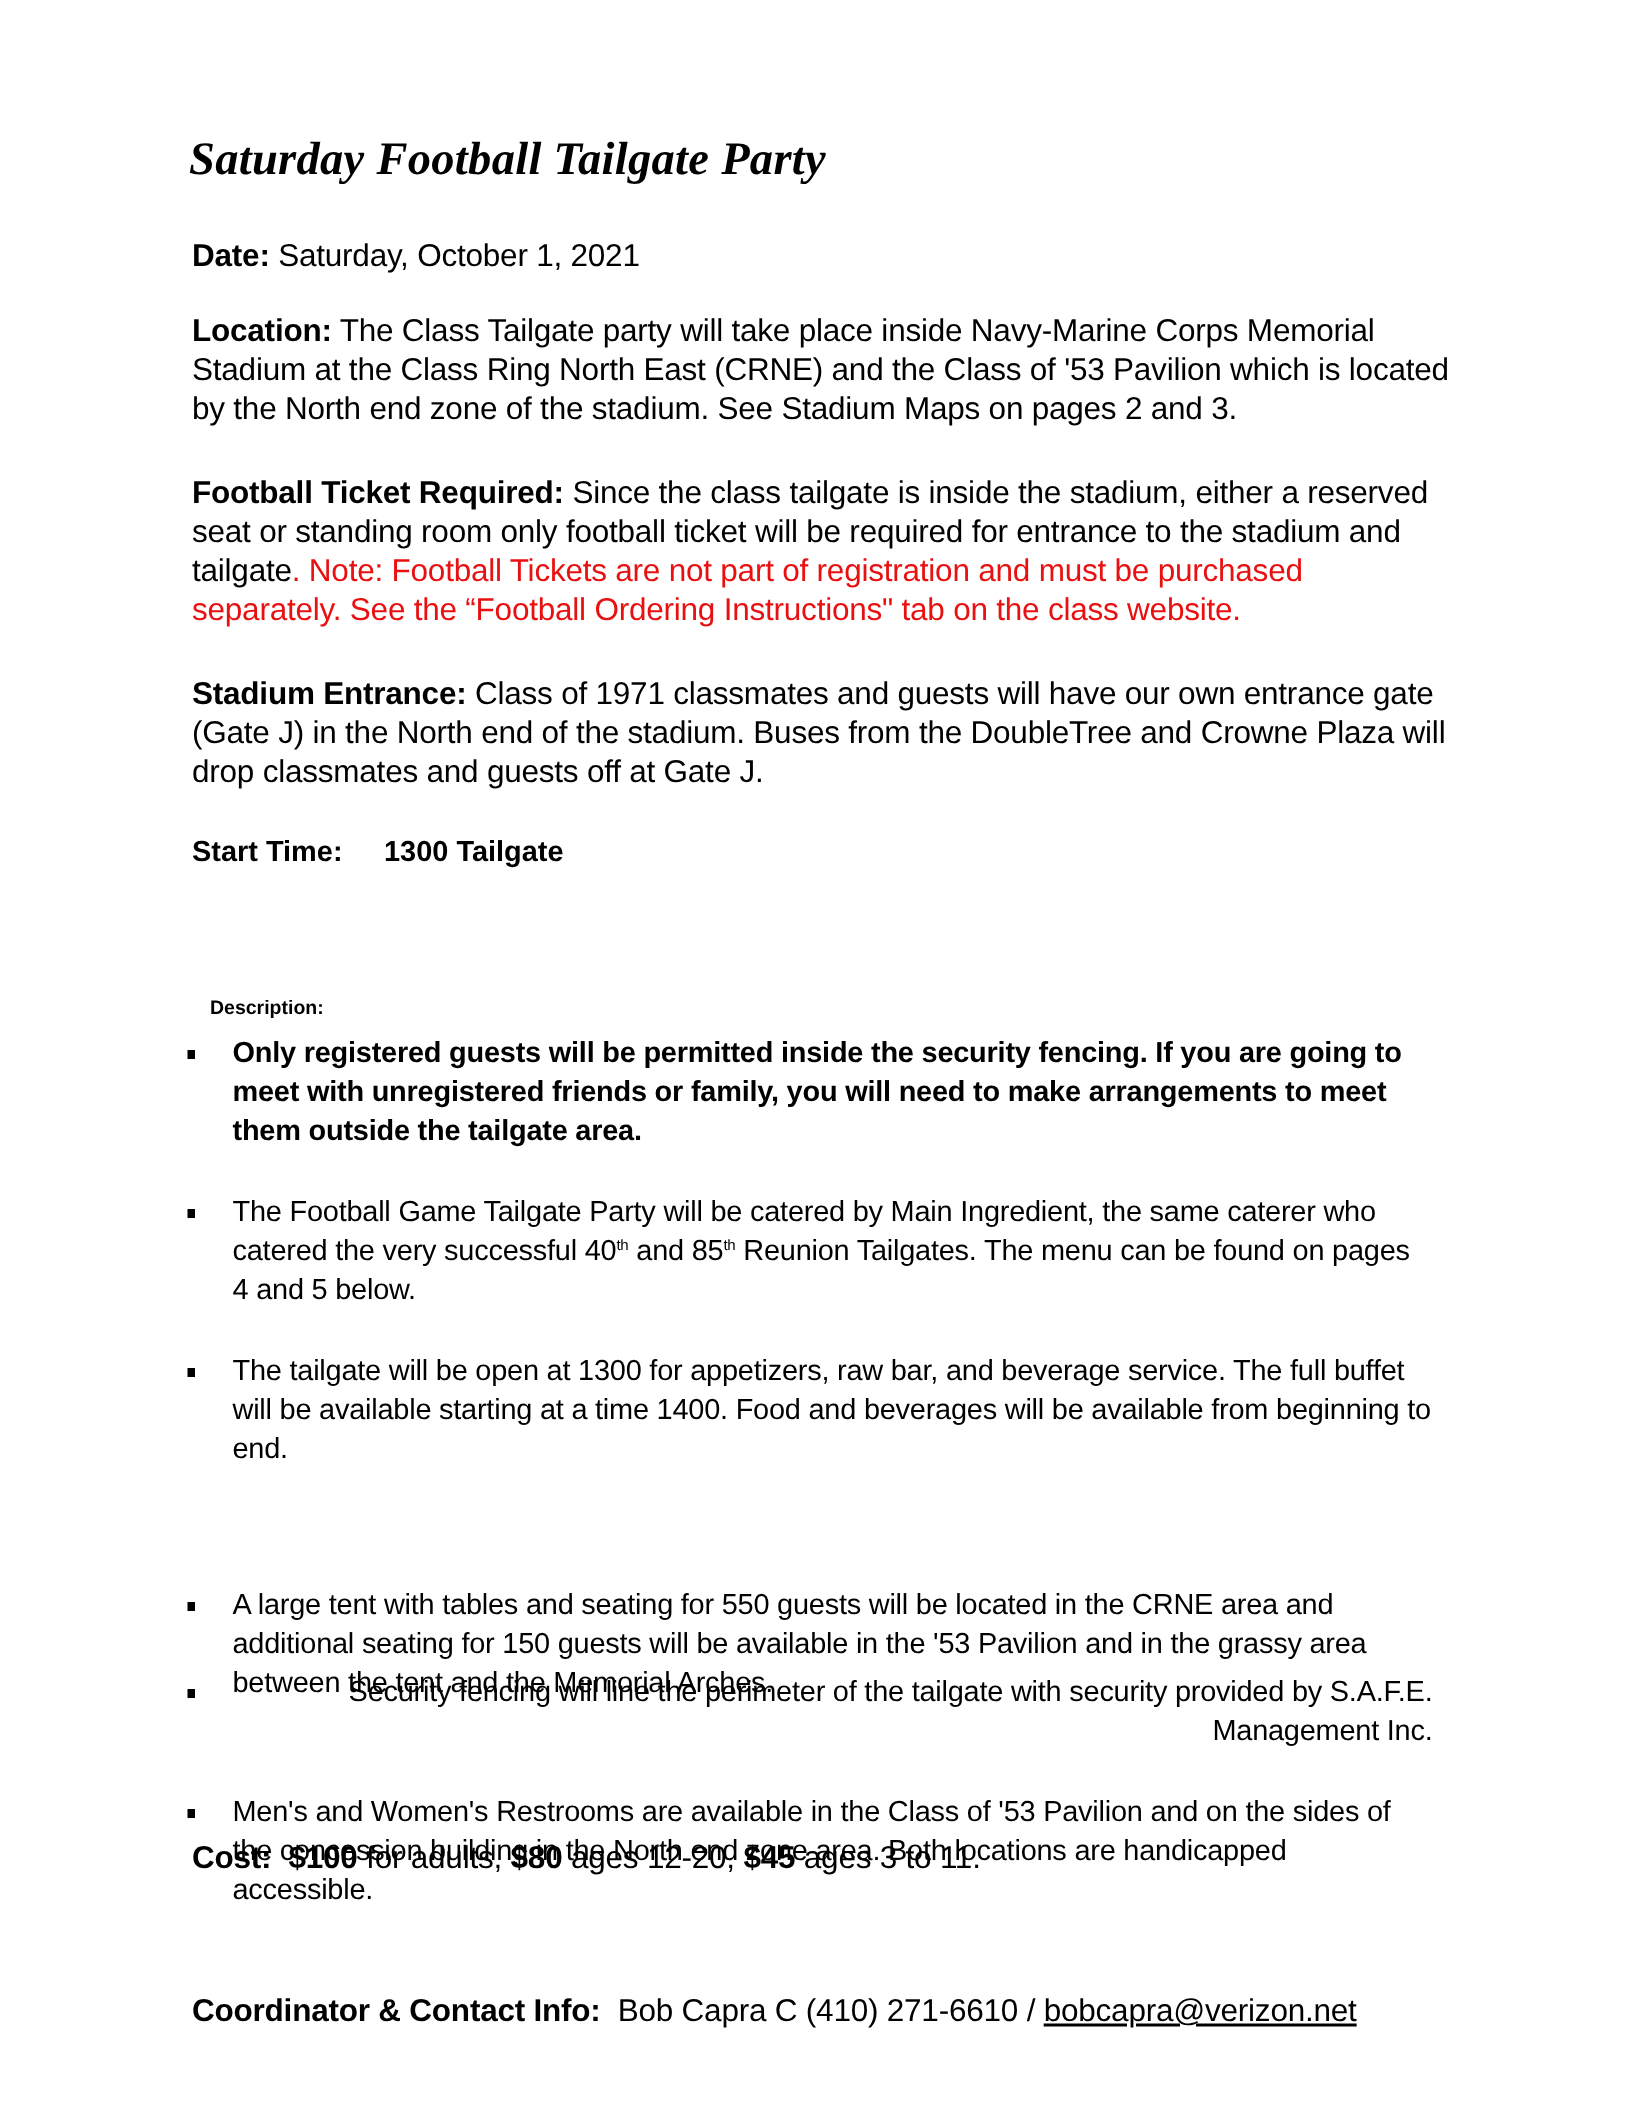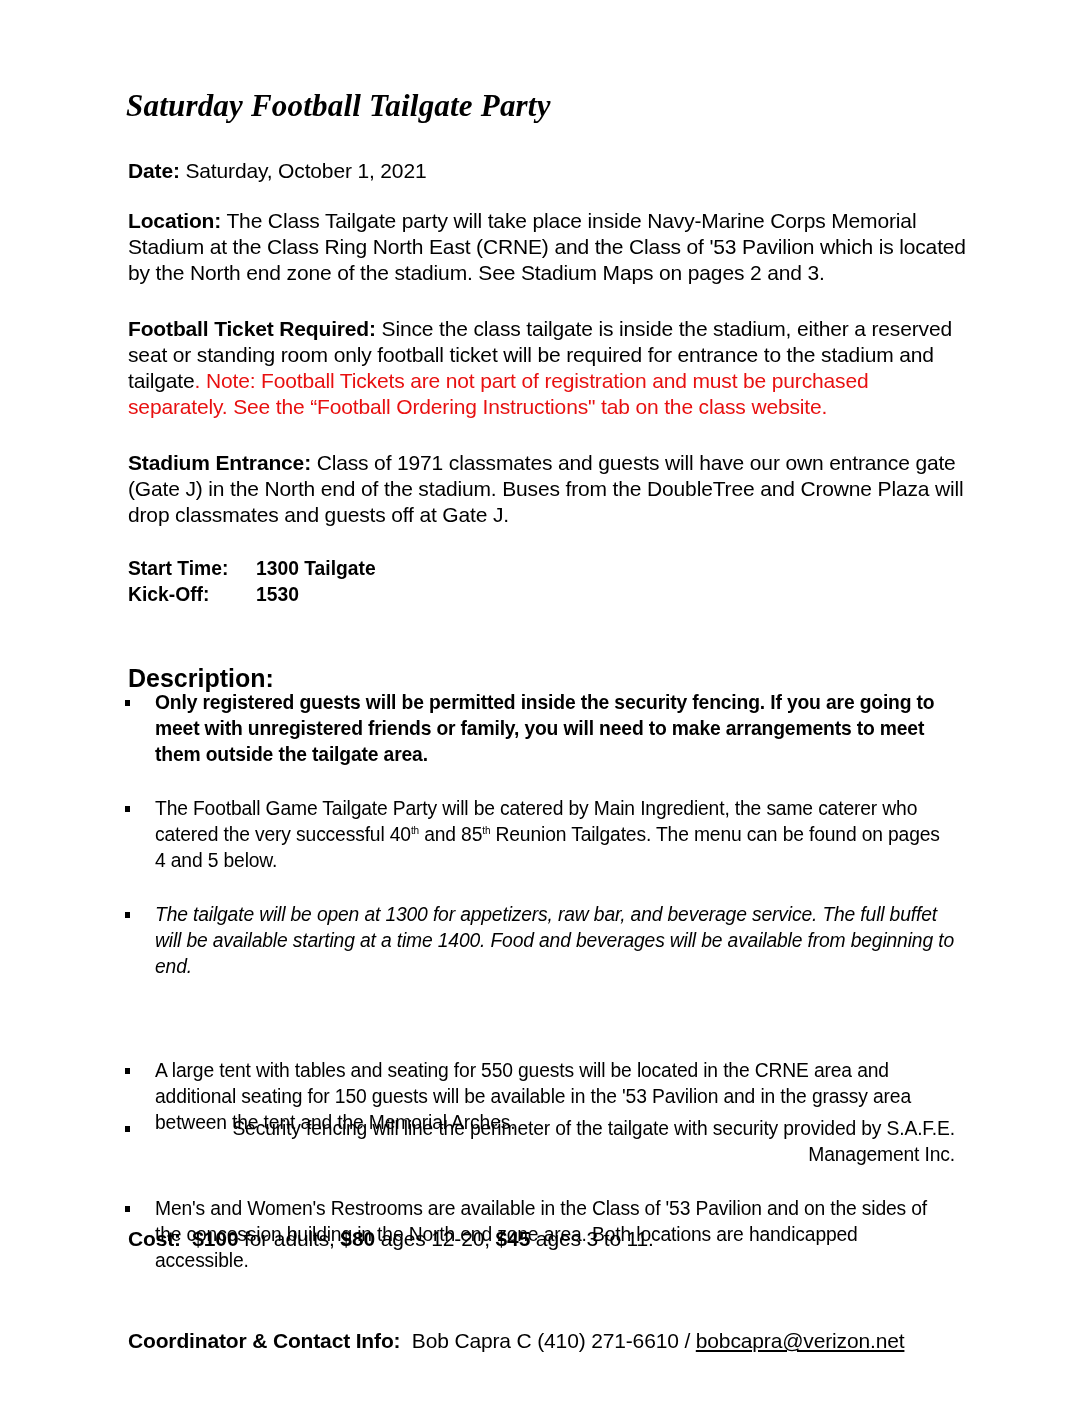--- a/index.html
+++ b/index.html
@@ -15,21 +15,21 @@
   .para {
     position: absolute; left: 128px; width: 840px;
     font-size: 21px; line-height: 26px; letter-spacing: -0.15px;
   }
   .lbl { font-weight: bold; }
   .red { color: #e81010; }
   .sched { position: absolute; left: 128px; font-size: 19.3px; line-height: 26px; }
   .sched .row { display: flex; height: 26px; }
   .sched .k { width: 128px; font-weight: bold; }
   .sched .v b { font-weight: bold; }
-  .desc-label { position: absolute; left: 128px; top: 664px; font-size: 25px; font-weight: bold; }
+  .desc-label { position: absolute; left: 140px; top: 664px; font-size: 13px; font-weight: bold; }
   .bullet {
     position: absolute; left: 128px; width: 840px;
     font-size: 19.3px; line-height: 26px; letter-spacing: -0.15px;
   }
   .bullet .mark {
     position: absolute; left: -3px; top: 10px; width: 5px; height: 6px; background: #000;
   }
   .bullet .txt { margin-left: 27px; display: block; width: 800px; }
   .bullet.boldtxt .txt { font-weight: bold; }
   sup { font-size: 10px; line-height: 0; vertical-align: 7px; }
@@ -54,39 +54,35 @@
 
 <div class="para" style="top:450px;">
   <span class="lbl">Stadium Entrance:</span><span> Class of 1971 classmates and guests will have our own entrance gate (Gate J) in the North end of the stadium. Buses from the DoubleTree and Crowne Plaza will drop classmates and guests off at Gate J.</span>
 </div>
 
 <div class="sched" style="top:556px;">
   <div class="row">
     <span class="k">Start Time:</span>
     <span class="v"><b>1300 Tailgate</b><span></span></span>
   </div>
-  <div class="row">
-    <span class="k">Kick-Off:</span>
-    <span class="v"><b>1530</b><span></span></span>
-  </div>
 </div>
 
 <div class="desc-label">Description:</div>
 
 <div class="bullet boldtxt" style="top:690px;">
   <span class="mark"></span>
   <span class="txt">Only registered guests will be permitted inside the security fencing. If you are going to meet with unregistered friends or family, you will need to make arrangements to meet them outside the tailgate area.</span>
 </div>
 
 <div class="bullet" style="top:796px;">
   <span class="mark"></span>
   <span class="txt"><span>The Football Game Tailgate Party will be catered by Main Ingredient, the same caterer who catered the very successful 40</span><sup>th</sup><span> and 85</span><sup>th</sup><span> Reunion Tailgates. The menu can be found on pages 4 and 5 below.</span></span>
 </div>
 
-<div class="bullet" style="top:902px;font-style:italic;">
+<div class="bullet" style="top:902px;">
   <span class="mark"></span>
   <span class="txt">The tailgate will be open at 1300 for appetizers, raw bar, and beverage service. The full buffet will be available starting at a time 1400. Food and beverages will be available from beginning to end.</span>
 </div>
 
 <div class="bullet" style="top:1010px;margin-top:48px;">
   <span class="mark"></span>
   <span class="txt">A large tent with tables and seating for 550 guests will be located in the CRNE area and additional seating for 150 guests will be available in the '53 Pavilion and in the grassy area between the tent and the Memorial Arches.</span>
 </div>
 
 <div class="bullet" style="top:1116px;text-align:right;">

